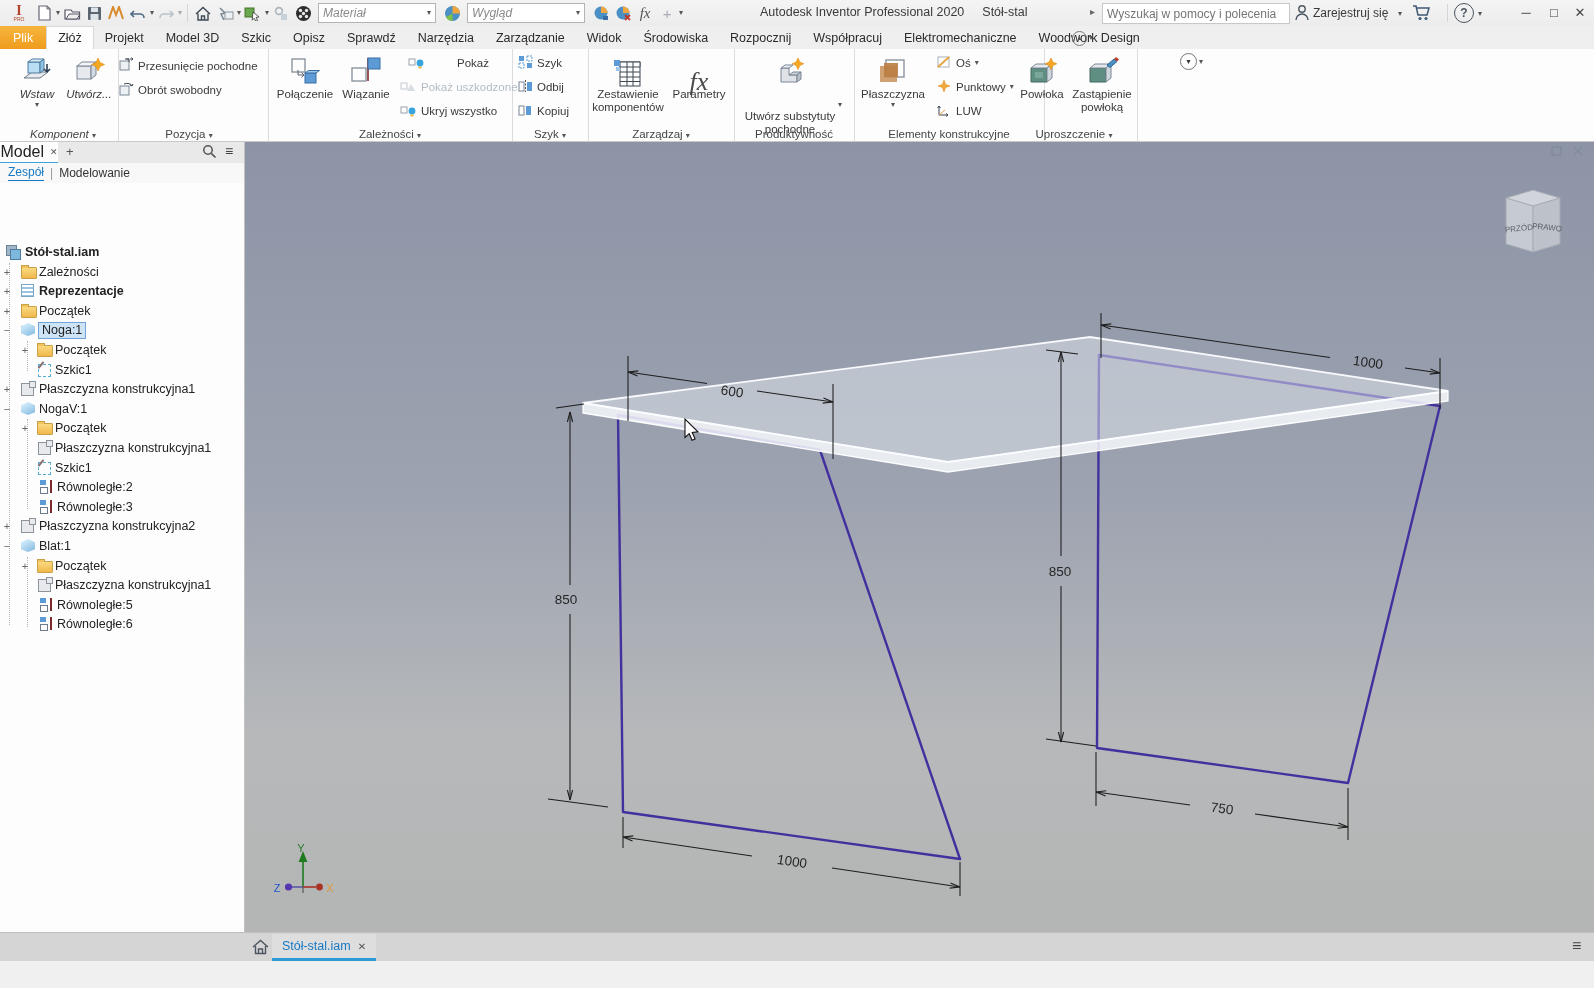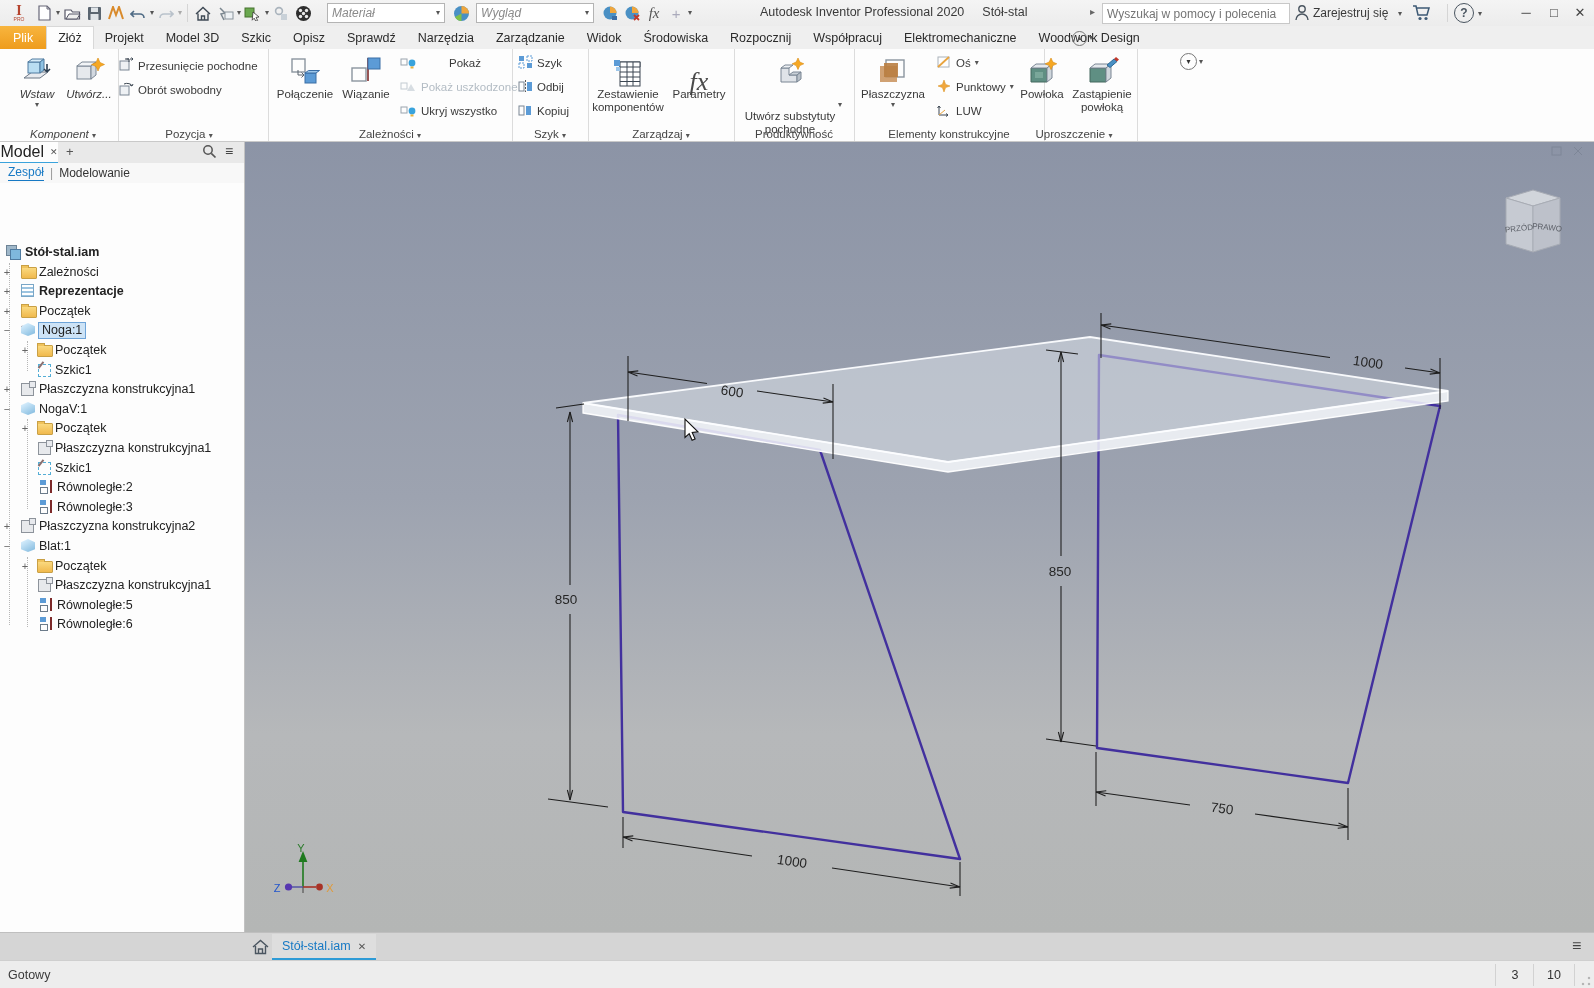--- a/index.html
+++ b/index.html
@@ -161,21 +161,21 @@
             <circle cx="8.5" cy="8.5" r="7.5" fill="#2e2e2e"></circle>
             <g fill="#e8e8e8">
               <circle cx="5.5" cy="5.5" r="1.7"></circle>
               <circle cx="11.5" cy="5.5" r="1.7"></circle>
               <circle cx="5.5" cy="11.5" r="1.7"></circle>
               <circle cx="11.5" cy="11.5" r="1.7"></circle>
               <circle cx="8.5" cy="8.5" r="1.7"></circle>
             </g>
           </svg>
         </div>
-      <div class="combo" style="margin-left:12px">
+      <div class="combo" style="margin-left:3px">
         <span>Materiał</span>
           <span class="caret" style="font-style:normal">▾</span>
       </div>
       <div class="qicon" style="margin-left:4px">
           <svg width="17" height="17">
             <circle cx="8.5" cy="8.5" r="7.5" fill="#4a90c4"></circle>
             <path d="M8.5 1 A7.5 7.5 0 0 1 16 8.5 L8.5 8.5 Z" fill="#f0a63c"></path>
             <path d="M2 12 A7.5 7.5 0 0 0 8.5 16 L8.5 8.5 Z" fill="#7fc047"></path>
           </svg>
         </div>
@@ -322,21 +322,21 @@
       <div class="bigbtn" style="left:70px;width:56px;">
         <span class="bic">
             <svg width="34" height="32">
               <rect x="3" y="12" width="14" height="13" fill="none" stroke="#8a949e" stroke-width="1.4"></rect>
               <line x1="19" y1="2" x2="19" y2="25" stroke="#7d2a2a" stroke-width="1.6"></line>
               <rect x="19" y="2" width="12" height="11" fill="#5c9bd6" stroke="#3a6ea5"></rect>
             </svg>
           </span>
         <span>Wiązanie</span>
       </div>
-      <div class="smallbtn" style="left:132px;top:3px;gap:32px;">
+      <div class="smallbtn" style="left:140px;top:3px;gap:32px;">
         <span><svg width="17" height="15">
               <rect x="1" y="4" width="6" height="6" fill="none" stroke="#9aa4ae"></rect>
               <circle cx="12" cy="8" r="3.4" fill="#39a3dc"></circle>
               <path d="M10.5 11.5 h3 v2 h-3z" fill="#e8b33c"></path>
             </svg></span>
         <span>Pokaż</span>
       </div>
       <div class="smallbtn disabled" style="left:132px;top:27px;">
         <span><svg width="17" height="15">
               <rect x="1" y="4" width="6" height="6" fill="none" stroke="#c3cbd2"></rect>
@@ -724,24 +724,14 @@
           <path d="M1 8 L8.5 1.5 L16 8 M3.5 7 V14.5 h10 V7 M10.5 14.5 v-4.5 h-4 v4.5" fill="none" stroke="#4a5560" stroke-width="1.4"></path>
         </svg></div>
     <div id="doctab">
       <span>Stół-stal.iam</span>
       <span style="color:#555;font-size:10px;">✕</span>
     </div>
     <div id="doctab-underline"></div>
     <span class="abs" style="left:1572px;top:4px;color:#444;font-size:16px;">≡</span>
   </div>
 
-  <div id="statusbar">
-    <span id="status-text">Gotowy</span>
-    <div class="scell" style="left:1495px;width:38px;">
-        <span>3</span>
-      </div>
-    <div class="scell" style="left:1533px;width:40px;border-right:1px solid #d2d2d2;">
-        <span>10</span>
-      </div>
-    <div class="grip"></div>
-  </div>
 
 </div>
 
 </body></html>

